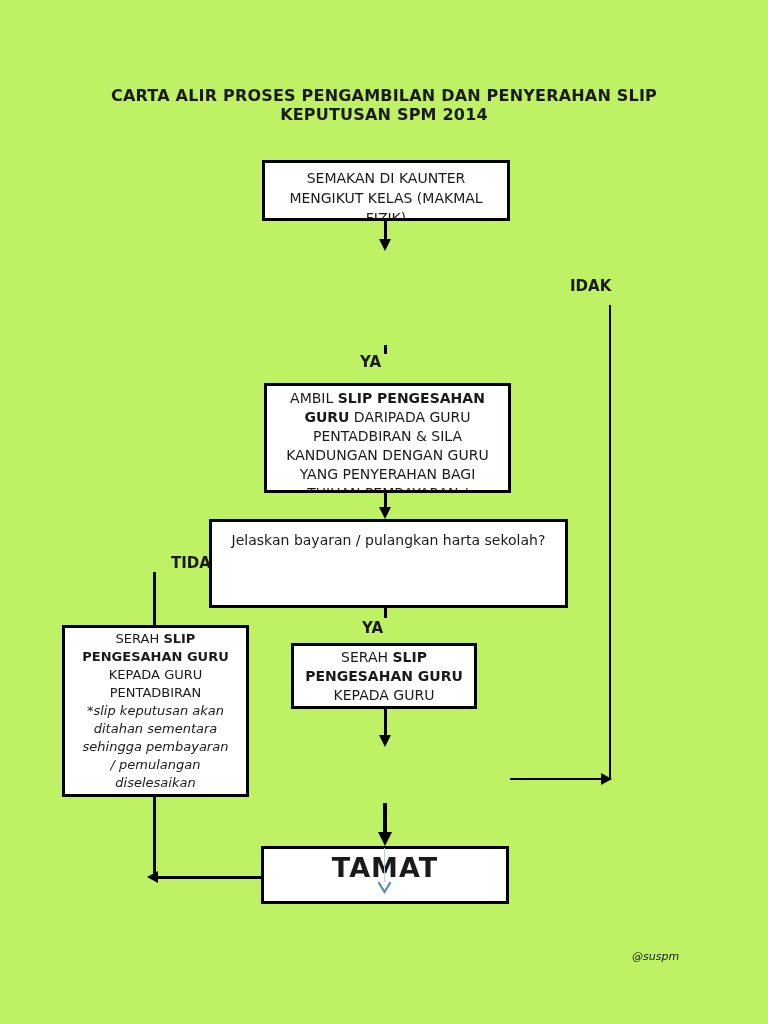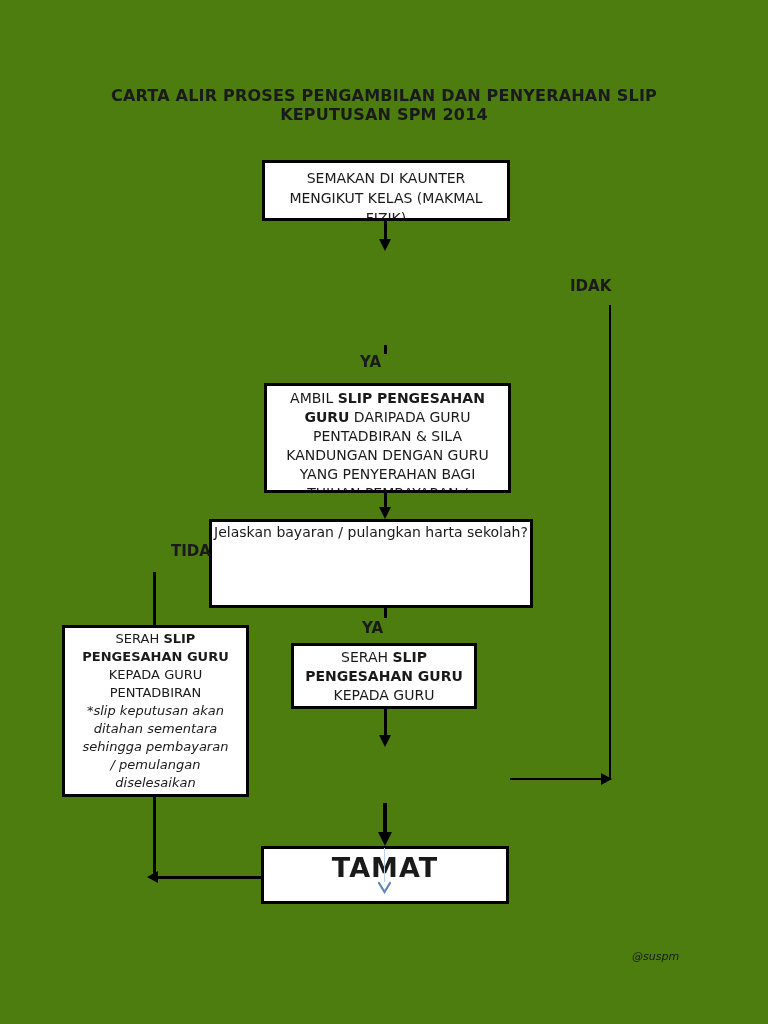--- a/index.html
+++ b/index.html
@@ -3,21 +3,21 @@
 <meta charset="utf-8">
 <style>
   * { margin: 0; padding: 0; box-sizing: border-box; }
   html, body { background: #ffffff; }
   body { font-family: "DejaVu Sans", "Liberation Sans", sans-serif; color: #1a1a1a; }
   .page {
     position: relative;
     width: 768px;
     height: 1024px;
     margin: 0 auto;
-    background: #4d7c0f;
+    background: #bef264;
     overflow: hidden;
   }
   .title {
     position: absolute;
     top: 86px;
     left: 50%;
     transform: translateX(-50%);
     width: 580px;
     text-align: center;
     font-size: 16px;
@@ -32,21 +32,21 @@
     text-align: center;
     font-size: 14px;
     overflow: hidden;
   }
   .node .inner { display: inline-block; }
   .n-start   { left: 262px; top: 160px; width: 248px; height: 61px; line-height: 20px; padding-top: 5px; }
   .n-start .inner { max-width: 228px; }
   .n-dec1    { left: 208px; top: 251px; width: 360px; height: 94px; line-height: 21px; padding-top: 4px; }
   .n-dec1 .inner { max-width: 305px; }
   .n-ambil   { left: 264px; top: 383px; width: 247px; height: 110px; line-height: 19px; padding-top: 3px; }
-  .n-dec2    { left: 209px; top: 519px; width: 324px; height: 89px; line-height: 20px; padding-top: 0; }
+  .n-dec2    { left: 209px; top: 519px; width: 359px; height: 89px; line-height: 20px; padding-top: 8px; }
   .n-dec2 .inner { max-width: 340px; }
   .n-serah-pent { left: 62px; top: 625px; width: 187px; height: 172px; font-size: 13px; line-height: 18px; padding-top: 2px; }
   .n-serah-guru { left: 291px; top: 643px; width: 186px; height: 66px; line-height: 19px; padding-top: 2px; }
   .n-tuntut  { left: 262px; top: 747px; width: 247px; height: 56px; line-height: 19px; padding-top: 2px; }
   .n-tamat   { left: 261px; top: 846px; width: 248px; height: 58px; font-size: 27px; font-weight: bold; letter-spacing: 1px; line-height: 30px; padding-top: 4px; }
   .line { position: absolute; background: #000; }
   .arrow-down {
     position: absolute; width: 0; height: 0;
     border-left: 6px solid transparent;
     border-right: 6px solid transparent;
@@ -111,21 +111,21 @@
     <span class="inner"><span>AMBIL </span><span style="font-weight: bold;">SLIP PENGESAHAN</span><br><span style="font-weight: bold;">GURU</span><span> DARIPADA GURU</span><br><span>PENTADBIRAN &amp; SILA</span><br><span>KANDUNGAN DENGAN GURU</span><br><span>YANG PENYERAHAN BAGI</span><br><span>TUJUAN PEMBAYARAN /</span></span>
   </div>
 
   <div class="line" style="left:384px; top:493px; width:3px; height:16px;"></div>
   <div class="arrow-down" style="left:379px; top:507px;"></div>
 
   <div class="node n-dec2">
     <span class="inner">Jelaskan bayaran / pulangkan harta sekolah?</span>
   </div>
 
-  <div class="edge-label" style="left:171px; top:542px;">TIDA</div>
+  <div class="edge-label" style="left:171px; top:554px;">TIDA</div>
   <div class="line" style="left:153px; top:572px; width:3px; height:53px;"></div>
 
   <div class="line" style="left:384px; top:608px; width:3px; height:10px;"></div>
   <div class="edge-label" style="left:362px; top:619px;">YA</div>
 
   <div class="node n-serah-pent">
     <span class="inner"><span>SERAH </span><span style="font-weight: bold;">SLIP</span><br><span style="font-weight: bold;">PENGESAHAN GURU</span><br><span>KEPADA GURU</span><br><span>PENTADBIRAN</span><br><span style="font-style: italic;">*slip keputusan akan</span><br><span style="font-style: italic;">ditahan sementara</span><br><span style="font-style: italic;">sehingga pembayaran</span><br><span style="font-style: italic;">/ pemulangan</span><br><span style="font-style: italic;">diselesaikan</span></span>
   </div>
 
   <div class="node n-serah-guru">

